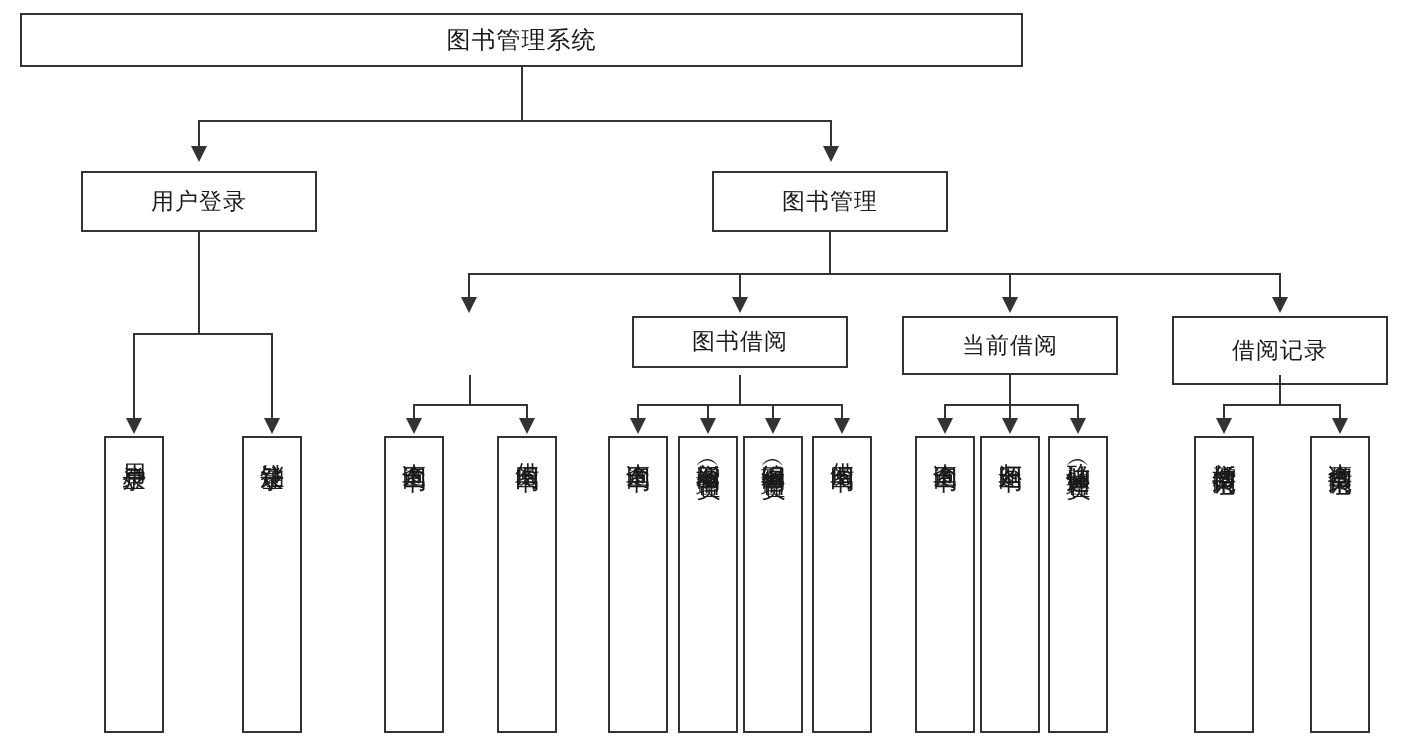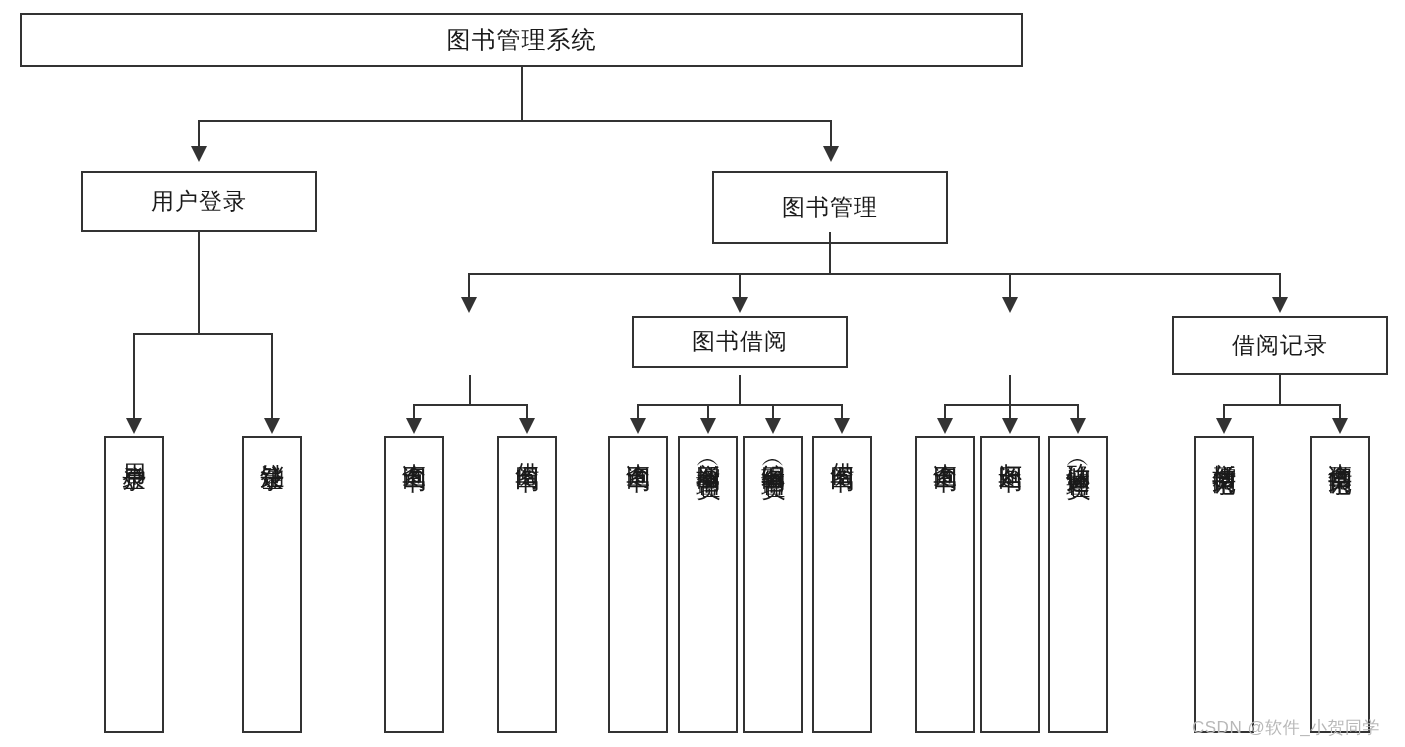--- a/index.html
+++ b/index.html
@@ -90,21 +90,21 @@
   <div class="hline" style="left:198px; top:120px; width:634px; height:2px;"></div>
   <div class="vline" style="left:198px; top:120px; width:2px; height:28px;"></div>
   <div class="arrow" style="left:191px; top:146px;"></div>
   <div class="vline" style="left:830px; top:120px; width:2px; height:28px;"></div>
   <div class="arrow" style="left:823px; top:146px;"></div>
 
   <div class="node horiz" style="left:81px; top:171px; width:236px; height:61px;">
     <span class="label">用户登录</span>
   </div>
 
-  <div class="node horiz" style="left:712px; top:171px; width:236px; height:73px;">
+  <div class="node horiz" style="left:712px; top:171px; width:236px; height:61px;">
     <span class="label">图书管理</span>
   </div>
 
   <div class="vline" style="left:198px; top:232px; width:2px; height:102px;"></div>
   <div class="hline" style="left:133px; top:333px; width:139px; height:2px;"></div>
   <div class="vline" style="left:133px; top:333px; width:2px; height:86px;"></div>
   <div class="arrow" style="left:126px; top:418px;"></div>
   <div class="vline" style="left:271px; top:333px; width:2px; height:86px;"></div>
   <div class="arrow" style="left:264px; top:418px;"></div>
 
@@ -115,21 +115,24 @@
   <div class="vline" style="left:739px; top:273px; width:2px; height:26px;"></div>
   <div class="arrow" style="left:732px; top:297px;"></div>
   <div class="vline" style="left:1009px; top:273px; width:2px; height:26px;"></div>
   <div class="arrow" style="left:1002px; top:297px;"></div>
   <div class="vline" style="left:1279px; top:273px; width:2px; height:26px;"></div>
   <div class="arrow" style="left:1272px; top:297px;"></div>
 
   <div class="node horiz" style="left:632px; top:316px; width:216px; height:52px;">
     <span class="label">图书借阅</span>
   </div>
-  <div class="node horiz" style="left:1172px; top:316px; width:216px; height:59px;">
+  <div class="node horiz" style="left:902px; top:316px; width:216px; height:59px;">
+    <span class="label">当前借阅</span>
+  </div>
+  <div class="node horiz" style="left:1172px; top:316px; width:216px; height:69px;">
     <span class="label">借阅记录</span>
   </div>
 
   <div class="vline" style="left:469px; top:375px; width:2px; height:30px;"></div>
   <div class="hline" style="left:413px; top:404px; width:114px; height:2px;"></div>
   <div class="vline" style="left:413px; top:404px; width:2px; height:15px;"></div>
   <div class="arrow" style="left:406px; top:418px;"></div>
   <div class="vline" style="left:526px; top:404px; width:2px; height:15px;"></div>
   <div class="arrow" style="left:519px; top:418px;"></div>
 
@@ -197,15 +200,14 @@
     <span class="label">确认归还（管理员）</span>
   </div>
 
   <div class="node vert" style="left:1194px; top:436px; width:60px; height:297px;">
     <span class="label">新增借阅记录</span>
   </div>
   <div class="node vert" style="left:1310px; top:436px; width:60px; height:297px;">
     <span class="label">查询借阅记录</span>
   </div>
 
-  <div class="watermark" style="left:1192px; top:716px;">CSDN @软件_小贺同学</div>
 
 </div>
 
 </body></html>

